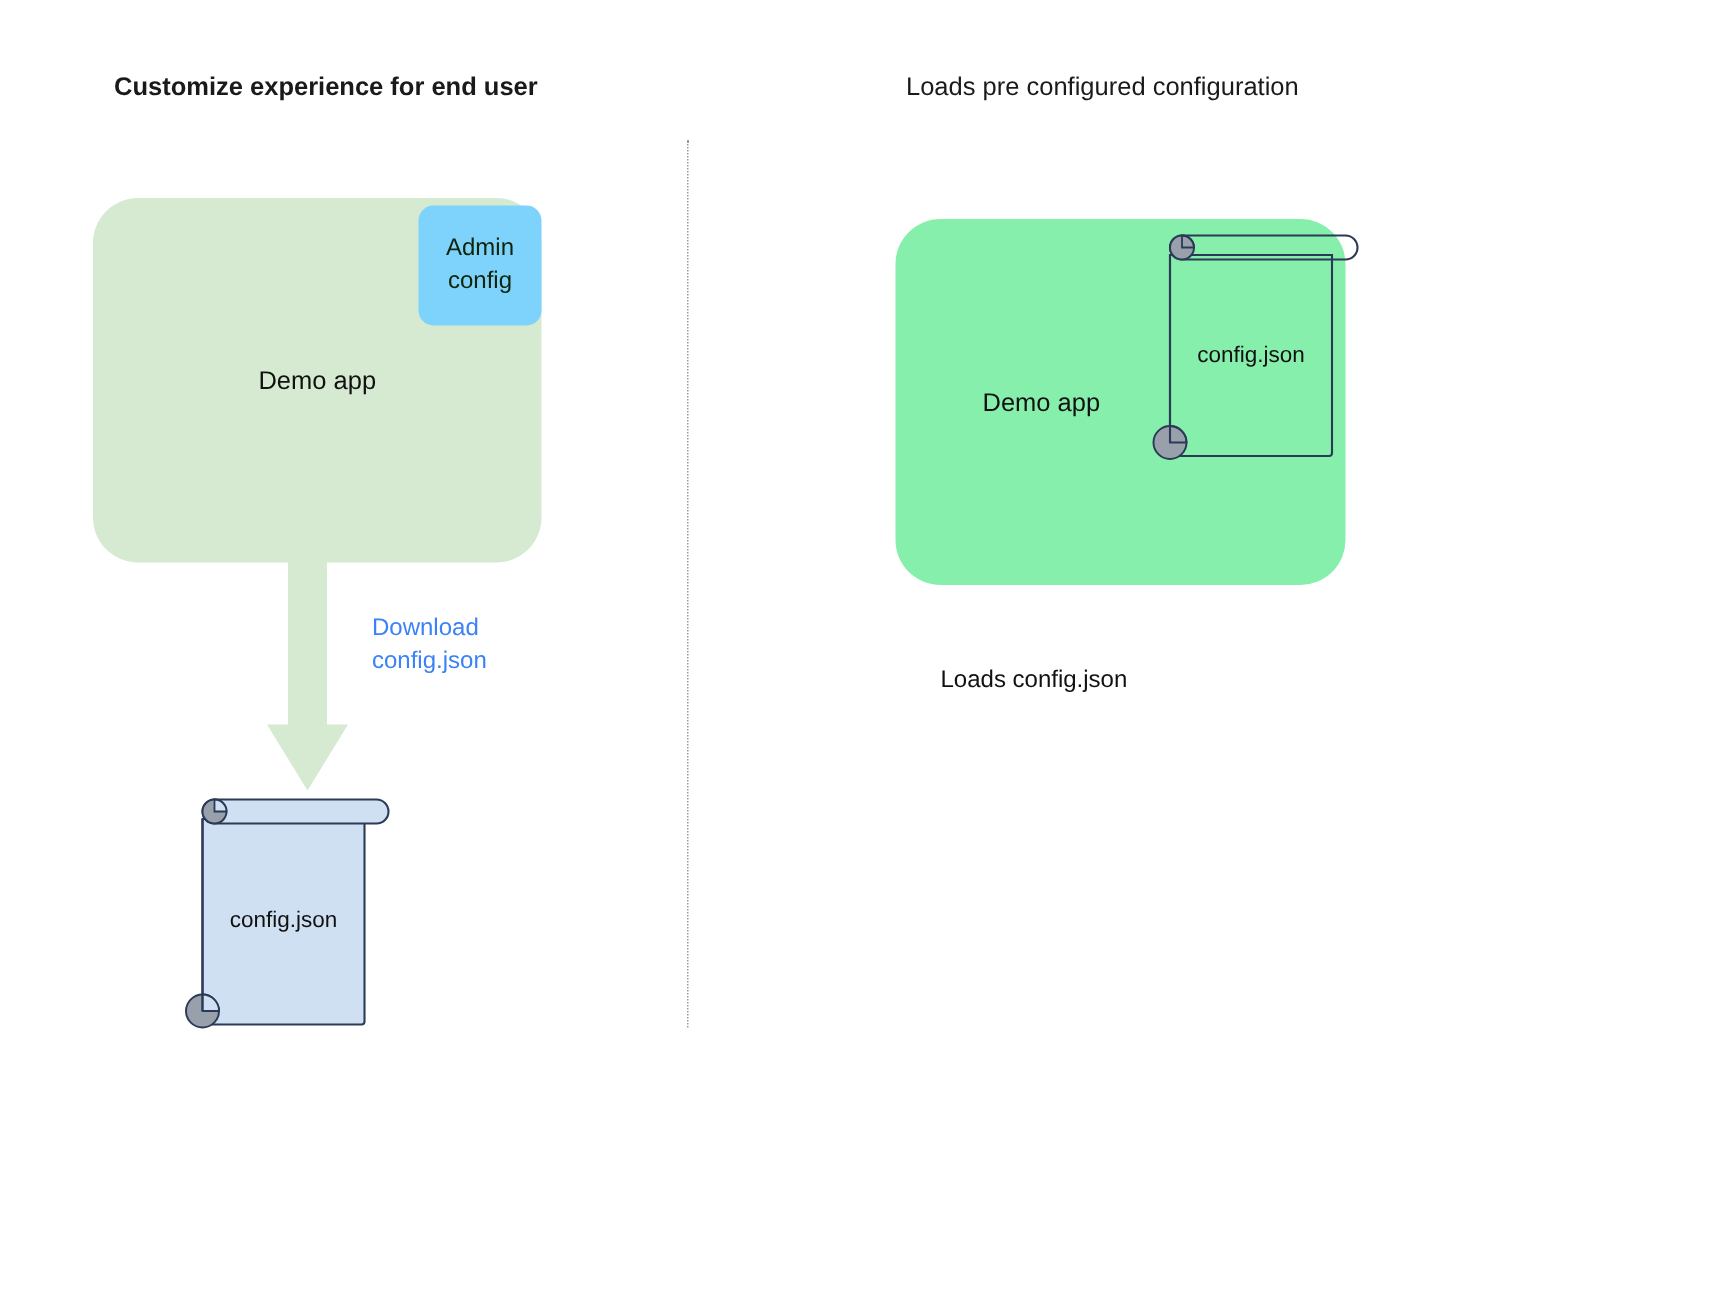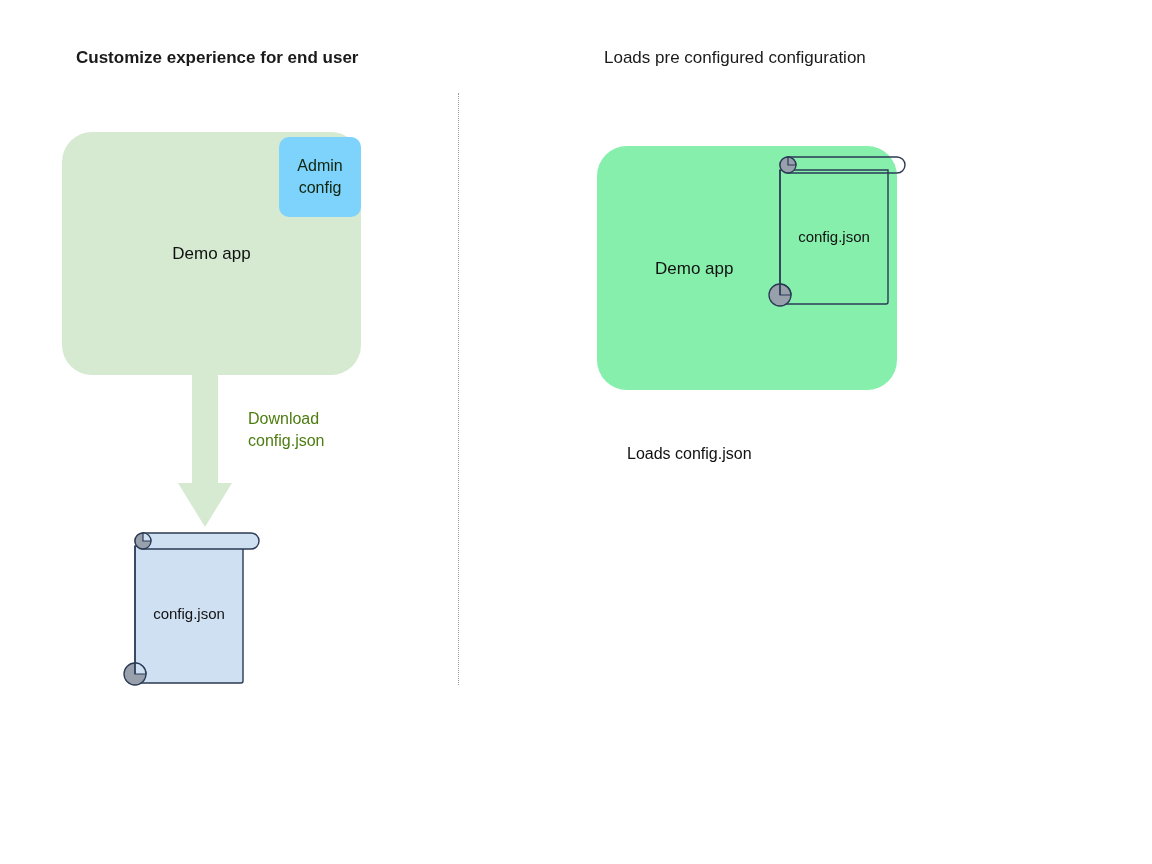--- a/index.html
+++ b/index.html
@@ -60,21 +60,21 @@
     color: #10240c;
     line-height: 22px;
     text-align: center;
   }
 
   
   .arrow-svg { display: block; overflow: visible; }
 
   .flow-label {
     font-size: 16px;
-    color: #4d7c0f;
+    color: #3b82f6;
     line-height: 22px;
     white-space: nowrap;
   }
 
   
   .scroll-doc { overflow: visible; }
   .scroll-doc-label {
     position: absolute;
     font-size: 15px;
     color: #111111;

